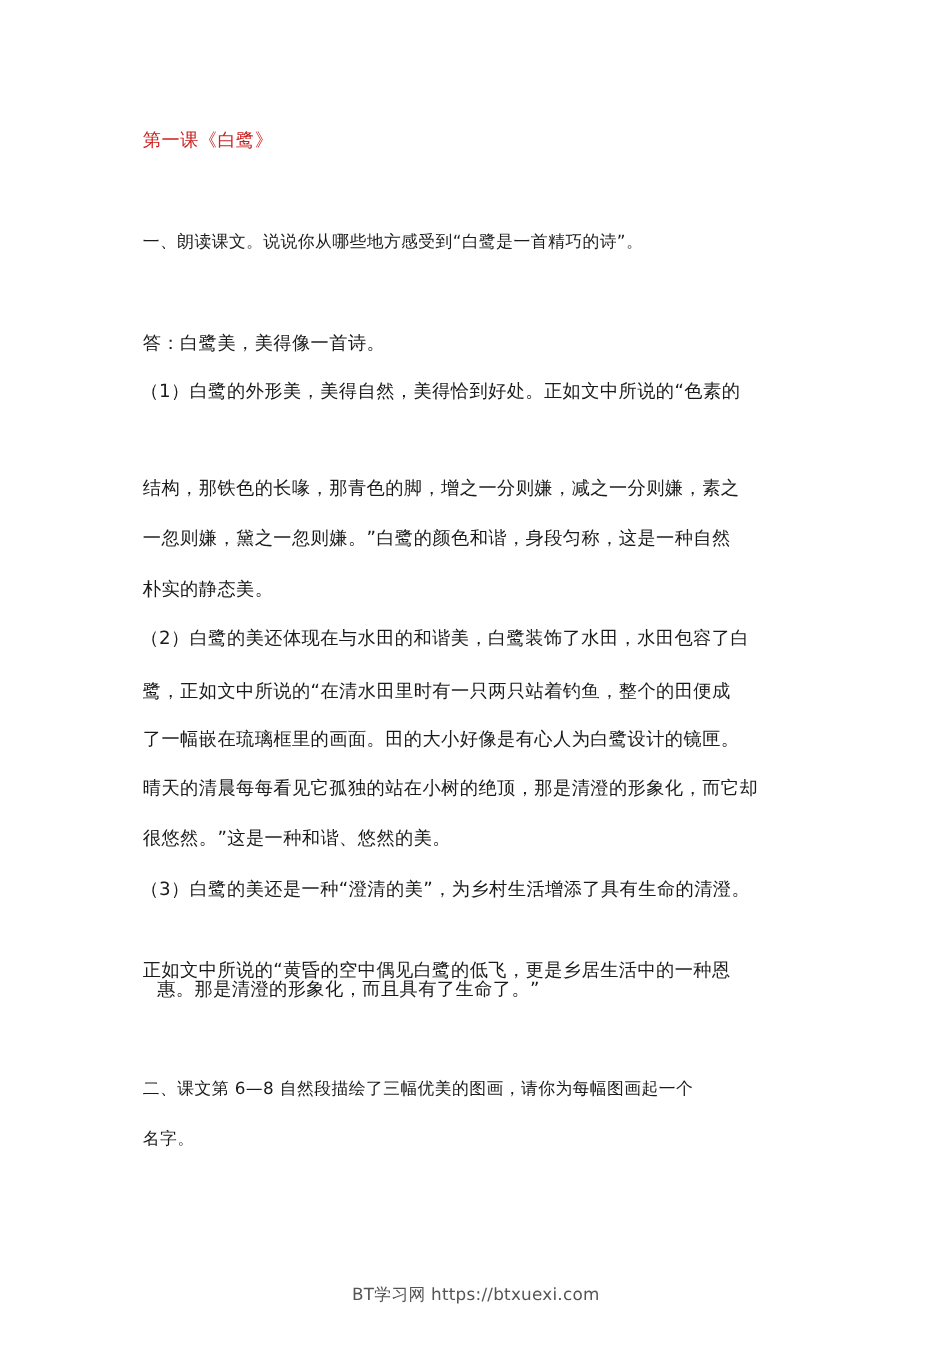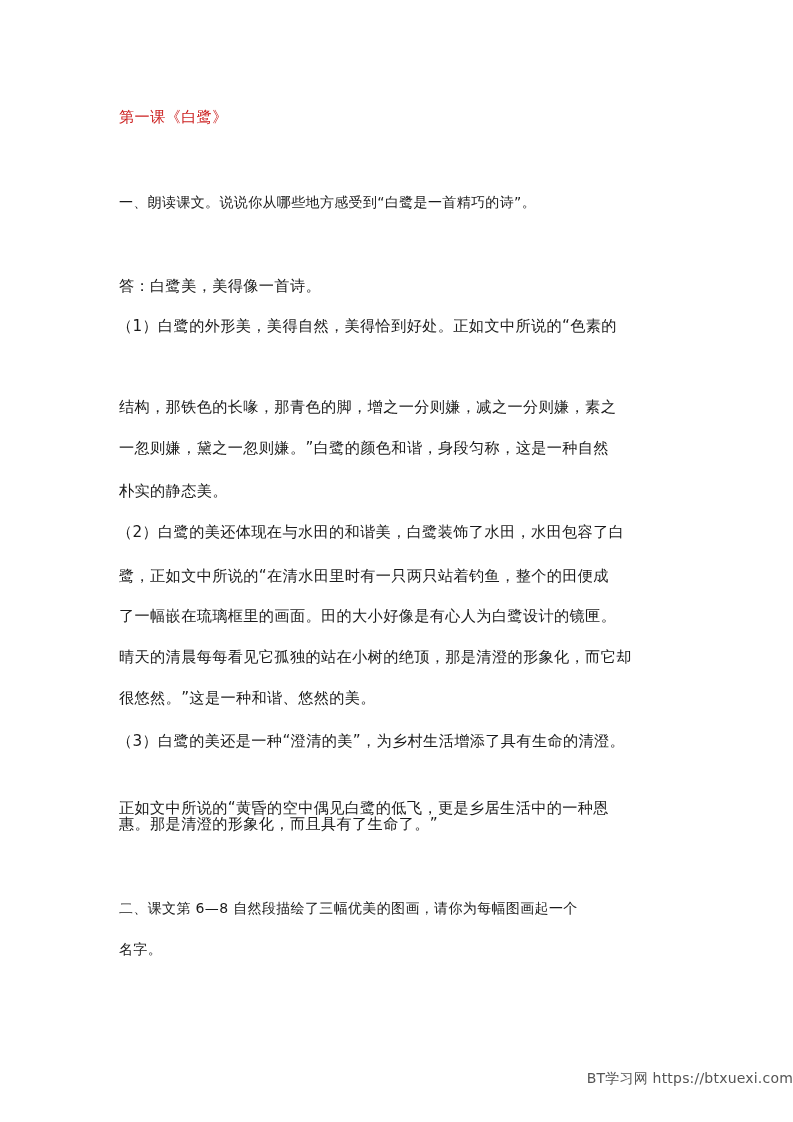--- a/index.html
+++ b/index.html
@@ -35,21 +35,21 @@
       top: 107px;
     }
     .q {
       font-size: 14px;
     }
     .footer {
       position: absolute;
       left: 0;
       width: 793px;
       top: 1070px;
-      text-align: right;
+      text-align: center;
       font-size: 14px;
       color: #555555;
       letter-spacing: 0.2px;
     }
   </style>
 </head>
 <body>
 
 <div class="page">
   <div class="line title">第一课《白鹭》</div>
@@ -61,19 +61,19 @@
   <div class="line" style="top:397px;">结构，那铁色的长喙，那青色的脚，增之一分则嫌，减之一分则嫌，素之</div>
   <div class="line" style="top:438px;">一忽则嫌，黛之一忽则嫌。”白鹭的颜色和谐，身段匀称，这是一种自然</div>
   <div class="line" style="top:481px;">朴实的静态美。</div>
   <div class="line" style="top:522px; left:117px;">（2）白鹭的美还体现在与水田的和谐美，白鹭装饰了水田，水田包容了白</div>
   <div class="line" style="top:566px;">鹭，正如文中所说的“在清水田里时有一只两只站着钓鱼，整个的田便成</div>
   <div class="line" style="top:606px;">了一幅嵌在琉璃框里的画面。田的大小好像是有心人为白鹭设计的镜匣。</div>
   <div class="line" style="top:647px;">晴天的清晨每每看见它孤独的站在小树的绝顶，那是清澄的形象化，而它却</div>
   <div class="line" style="top:688px;">很悠然。”这是一种和谐、悠然的美。</div>
   <div class="line" style="top:731px; left:117px;">（3）白鹭的美还是一种“澄清的美”，为乡村生活增添了具有生命的清澄。</div>
   <div class="line" style="top:773px;margin-top:25px;">正如文中所说的“黄昏的空中偶见白鹭的低飞，更是乡居生活中的一种恩</div>
-  <div class="line" style="top:814px;">惠。那是清澄的形象化，而且具有了生命了。”</div>
+  <div class="line" style="top:814px;margin-left:12px;">惠。那是清澄的形象化，而且具有了生命了。”</div>
 
   <div class="line q" style="top:898px;">二、课文第 6—8 自然段描绘了三幅优美的图画，请你为每幅图画起一个</div>
   <div class="line q" style="top:939px;">名字。</div>
 
   <div class="footer">BT学习网 https://btxuexi.com</div>
 </div>
 
 </body></html>

